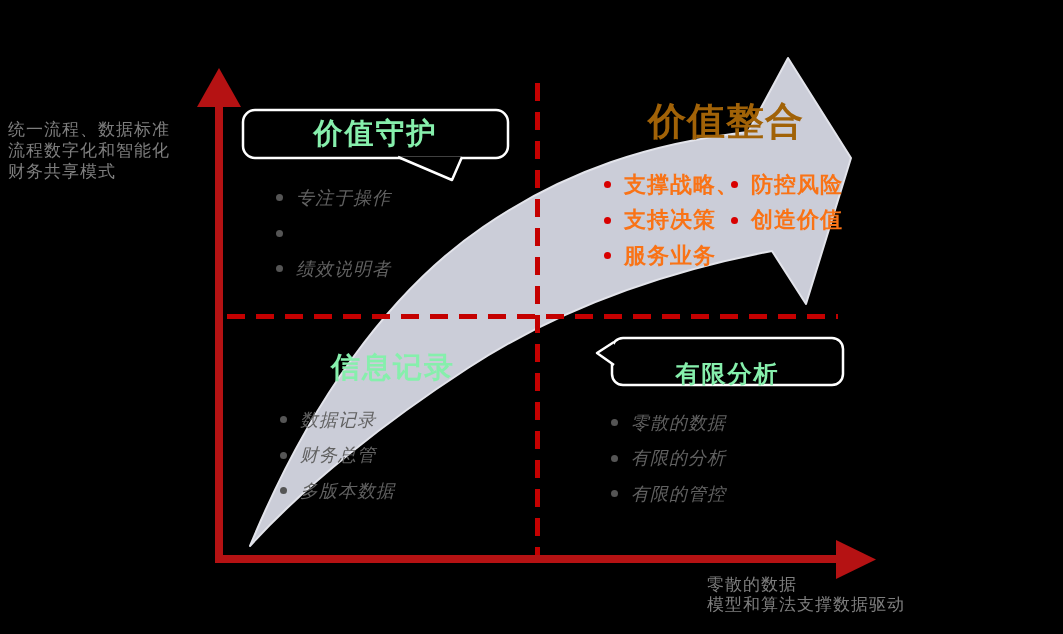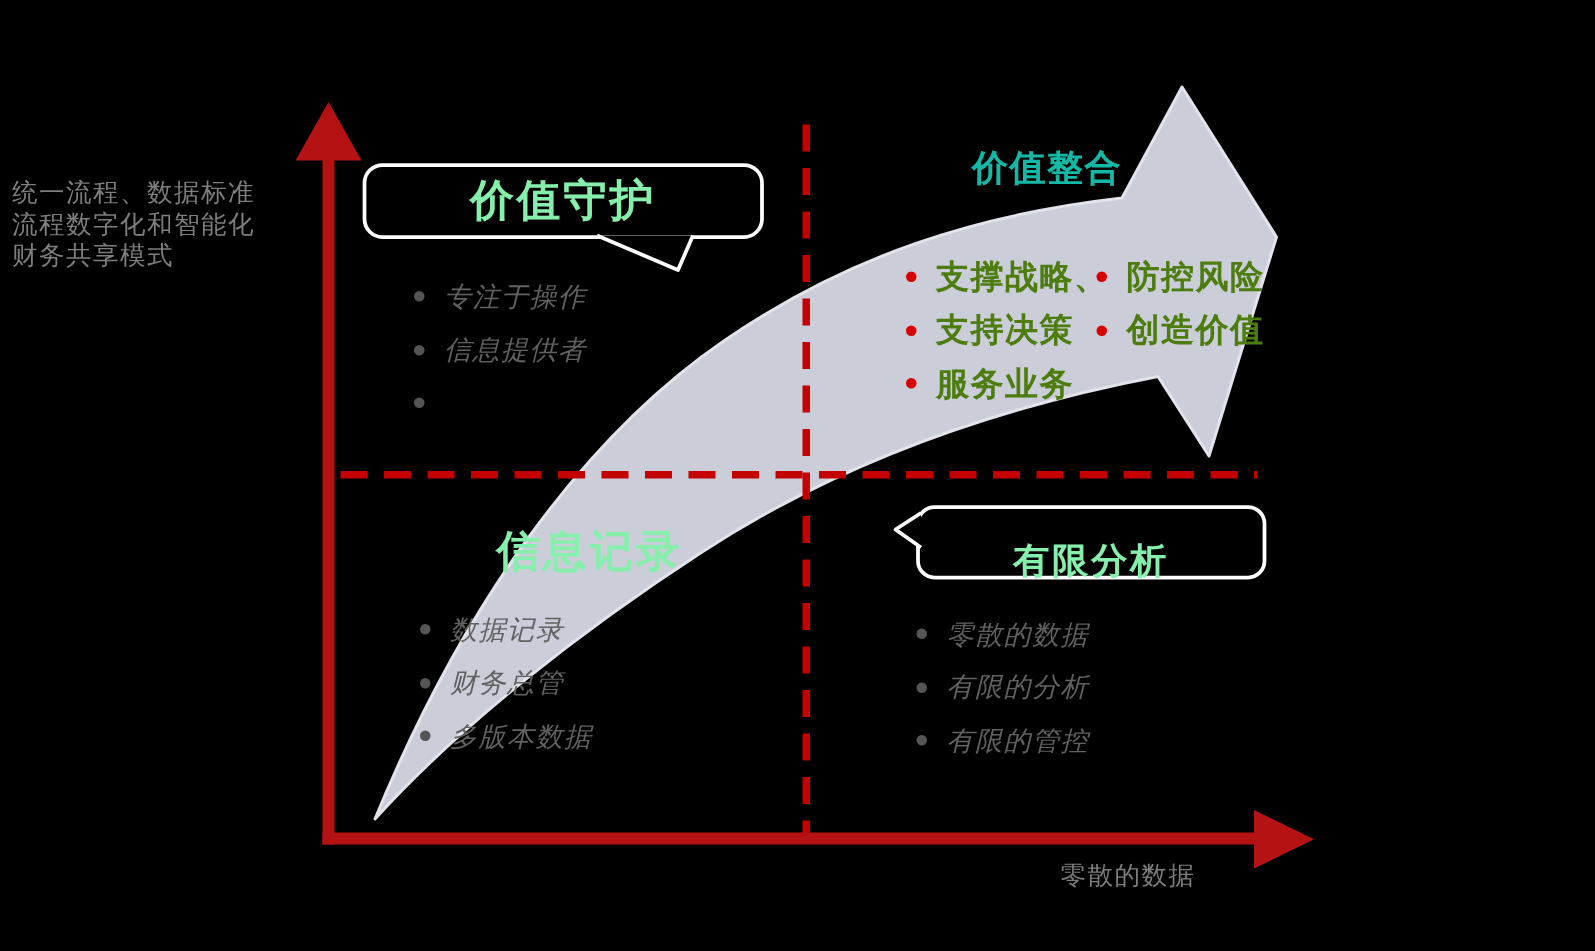--- a/index.html
+++ b/index.html
@@ -12,29 +12,29 @@
   .axis-note{
     color:#7e7e7e;font-size:17px;line-height:21px;letter-spacing:1px;
   }
   .q-title{
     color:#86efac;font-weight:bold;font-size:29px;letter-spacing:2px;white-space:nowrap;
   }
   .bubble-title{
     display:flex;align-items:center;justify-content:center;
   }
   .tr-title{
-    color:#14b8a6;font-weight:bold;font-size:24px;letter-spacing:1px;white-space:nowrap;
+    color:#a16207;font-weight:bold;font-size:38px;letter-spacing:1px;white-space:nowrap;
   }
   .q-list{position:absolute;}
   .q-list .item{height:35.5px;display:flex;align-items:center;}
   .q-list .dot{width:7px;height:7px;border-radius:50%;flex:0 0 auto;margin-right:13px;}
   .gray-list .dot{background:#555555;}
   .gray-list .txt{color:#616161;font-style:italic;font-size:18px;letter-spacing:1px;white-space:nowrap;}
   .red-list .dot{background:#d80000;}
-  .red-list .txt{color:#4d7c0f;font-weight:600;font-size:22px;letter-spacing:1px;white-space:nowrap;}
+  .red-list .txt{color:#f97316;font-weight:600;font-size:22px;letter-spacing:1px;white-space:nowrap;}
 </style>
 </head>
 <body>
 
 <div class="stage">
 
   <svg width="1063" height="634" viewBox="0 0 1063 634">
 
     <path d="M 250 546
          C 308 405 388 292 483 227
@@ -63,34 +63,35 @@
   </svg>
 
   <div class="abs axis-note" style="left:8px;top:119px">
     <div>统一流程、数据标准</div>
     <div>流程数字化和智能化</div>
     <div>财务共享模式</div>
   </div>
 
   <div class="abs axis-note" style="left:707px;top:574px;line-height:20px">
     <div>零散的数据</div>
+    <div>模型和算法支撑数据驱动</div>
   </div>
 
   <div class="abs q-title bubble-title" style="left:243px;top:110px;width:265px;height:48px">价值守护</div>
   <div class="q-list gray-list" style="left:276px;top:180px">
     <div class="item">
       <span class="dot"></span>
       <span class="txt">专注于操作</span>
     </div>
     <div class="item">
       <span class="dot"></span>
-      <span class="txt">信息提供者</span>
     </div>
     <div class="item">
       <span class="dot"></span>
+      <span class="txt">绩效说明者</span>
     </div>
   </div>
 
   <div class="abs tr-title" style="left:648px;top:96px">价值整合</div>
   <div class="q-list red-list" style="left:604px;top:167px">
     <div class="item">
       <span class="dot"></span>
       <span class="txt">支撑战略、</span>
     </div>
     <div class="item">

